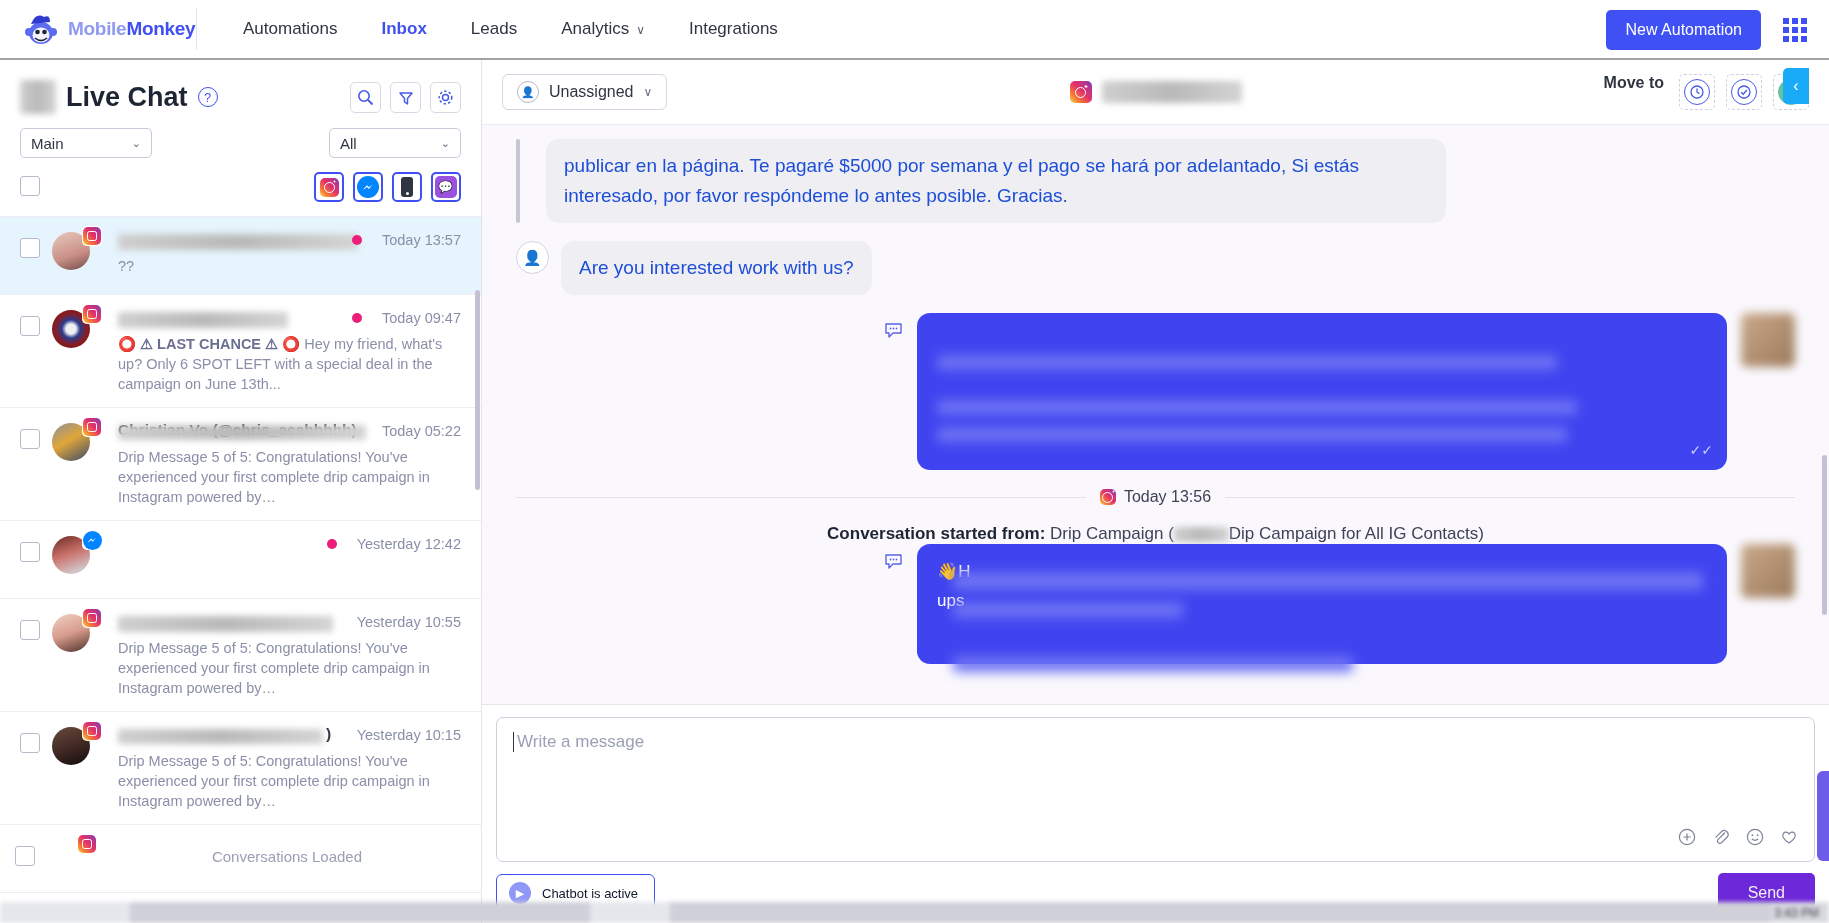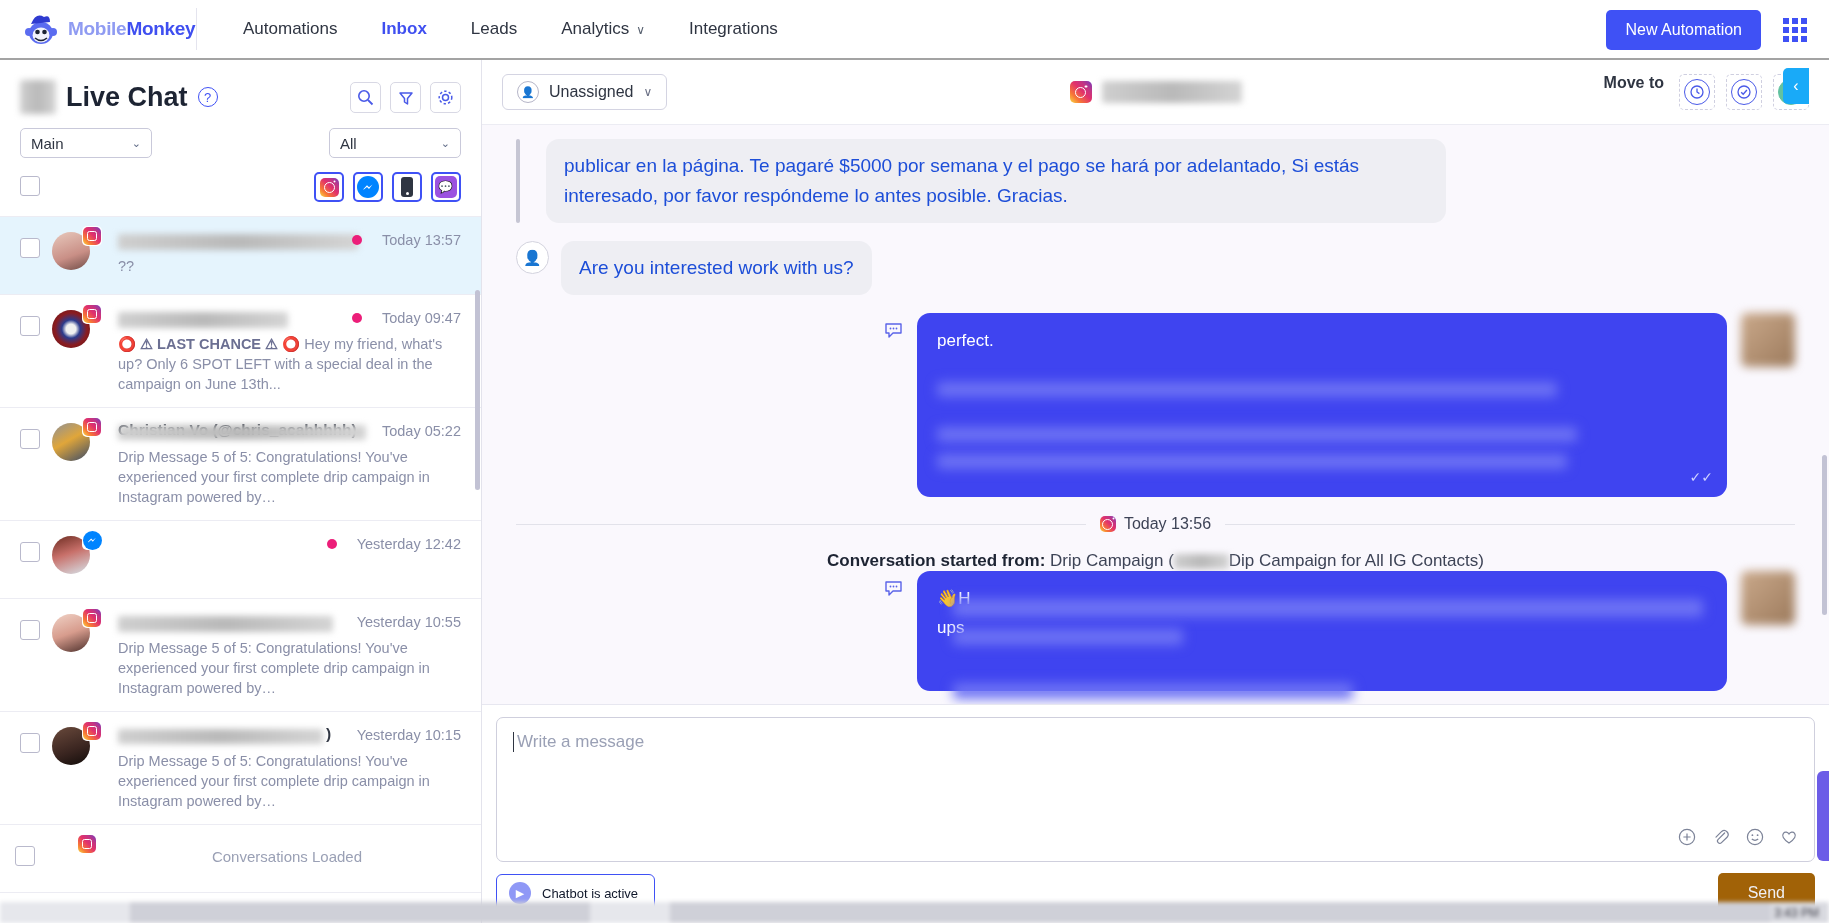--- a/index.html
+++ b/index.html
@@ -233,21 +233,21 @@
   .chatbot-pill {
     display:flex; align-items:center; gap:11px; border:1.6px solid #3f51f5; border-radius:6px;
     padding:7px 16px 7px 12px; cursor:pointer; background:#fff;
   }
   .play-ico {
     width:22px;height:22px;border-radius:50%;background:#8f98f6;color:#fff;
     display:flex;align-items:center;justify-content:center;font-size:11px;
   }
   .chatbot-pill .lbl { font-size:13px; color:#0f172a; }
   .send-btn {
-    background:#a16207; color:#f0f0f5; border:none; border-radius:5px;
+    background:#6d28d9; color:#f0f0f5; border:none; border-radius:5px;
     padding:11px 30px; font-size:16px; cursor:pointer;
     font-family:"Liberation Sans", sans-serif;
     margin-left:24px;
   }
   .chat-scrollbar { position:absolute; right:2px; top:330px; width:5px; height:160px; background:#c2c2d4; border-radius:3px;}
   .right-edge-tab {
     position:absolute; right:0; bottom:62px; width:12px; height:90px;
     background:#6c5ce7; border-radius:6px 0 0 6px;
   }
 
@@ -577,21 +577,20 @@
       <div class="msg-row msg-out">
         <span class="speech-ico">
           <svg width="19" height="19" viewBox="0 0 19 19">
               <path d="M2 3 H17 V12 H9 L5 16 V12 H2 Z" stroke="#5a63e8" stroke-width="1.4" fill="none" stroke-linejoin="round"></path>
               <circle cx="6.5" cy="7.5" r="0.9" fill="#5a63e8"></circle>
               <circle cx="9.5" cy="7.5" r="0.9" fill="#5a63e8"></circle>
               <circle cx="12.5" cy="7.5" r="0.9" fill="#5a63e8"></circle>
             </svg>
         </span>
         <div class="bub-blue">
-          <div>perfect.</div>
           <div class="blur-line" style="width:620px;margin-top:28px;"></div>
           <div class="blur-line" style="width:640px;margin-top:30px;"></div>
           <div class="blur-line" style="width:630px;margin-top:-2px;"></div>
           <span class="sent-check">✓✓</span>
         </div>
         <div class="out-avatar"></div>
       </div>
 
       <div class="day-div">
         <span class="line"></span>

